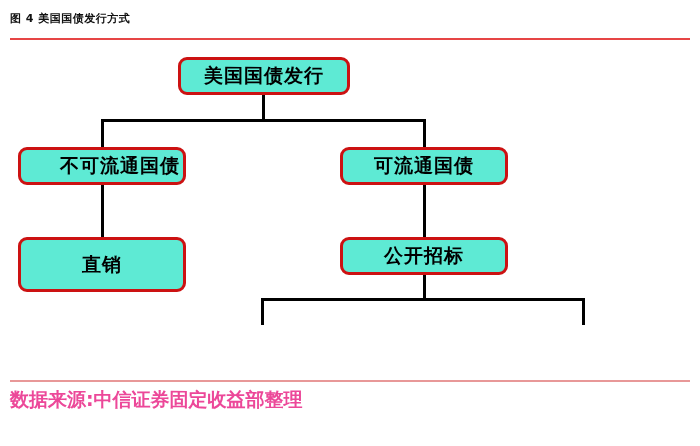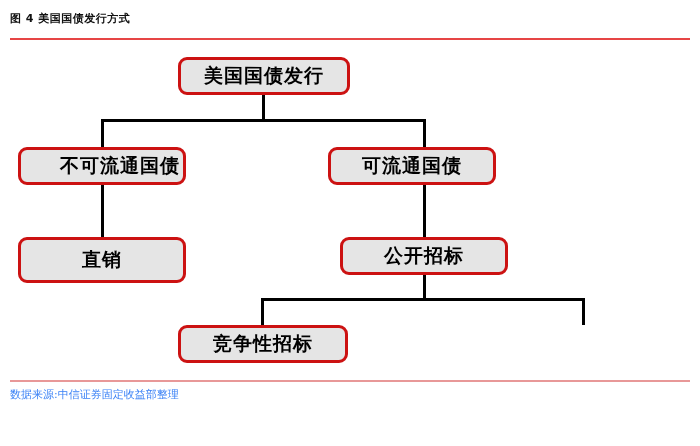--- a/index.html
+++ b/index.html
@@ -26,49 +26,49 @@
     left: 10px;
     width: 680px;
     height: 2px;
   }
   .rule-top    { top: 38px;  background: var(--header-rule, #e64545); }
   .rule-bottom { top: 380px; background: var(--footer-rule, #e89898); }
   .fig-source {
     position: absolute;
     left: 10px;
     top: 387px;
-    font-size: 11px;
-    font-weight: normal;
-    color: #3b82f6;
+    font-size: 19px;
+    font-weight: bold;
+    color: #ec4899;
     white-space: nowrap;
   }
   .node {
     position: absolute;
     box-sizing: border-box;
     border: 3px solid var(--box-border, #cc1212);
     border-radius: 9px;
-    background: #e5e5e5;
+    background: #5eead4;
     color: #000000;
     font-size: 19px;
     font-weight: bold;
     display: flex;
     align-items: center;
     justify-content: center;
     white-space: nowrap;
     letter-spacing: 1px;
   }
   .edge {
     position: absolute;
     background: var(--connector, #000000);
   }
   
   #n-root   { left: 178px; top: 57px;  width: 172px; height: 38px; }
   #n-nonmkt { left: 18px;  top: 147px; width: 168px; height: 38px; padding-left: 36px; }
-  #n-mkt    { left: 328px; top: 147px; width: 168px; height: 38px; }
-  #n-direct { left: 18px;  top: 237px; width: 168px; height: 46px; }
+  #n-mkt    { left: 340px; top: 147px; width: 168px; height: 38px; }
+  #n-direct { left: 18px;  top: 237px; width: 168px; height: 55px; }
   #n-auct   { left: 340px; top: 237px; width: 168px; height: 38px; }
   #n-comp   { left: 178px; top: 325px; width: 170px; height: 38px; }
   #n-noncmp { left: 498px; top: 325px; width: 170px; height: 38px; }
   
   #e-v1 { left: 262px; top: 95px;  width: 3px;   height: 27px; }
   #e-h1 { left: 101px; top: 119px; width: 325px; height: 3px;  }
   #e-v2 { left: 101px; top: 119px; width: 3px;   height: 28px; }
   #e-v3 { left: 423px; top: 119px; width: 3px;   height: 28px; }
   #e-v4 { left: 101px; top: 185px; width: 3px;   height: 52px; }
   #e-v5 { left: 423px; top: 185px; width: 3px;   height: 52px; }
@@ -100,20 +100,19 @@
   <div class="node" id="n-root">美国国债发行</div>
 
   <div class="node" id="n-nonmkt">不可流通国债</div>
 
   <div class="node" id="n-mkt">可流通国债</div>
 
   <div class="node" id="n-direct">直销</div>
 
   <div class="node" id="n-auct">公开招标</div>
 
-  <div class="node" id="n-comp">竞争性招标</div>
 
 
   <div class="rule rule-bottom"></div>
 
   <div class="fig-source">数据来源:中信证券固定收益部整理</div>
 
 </div>
 
 </body></html>

